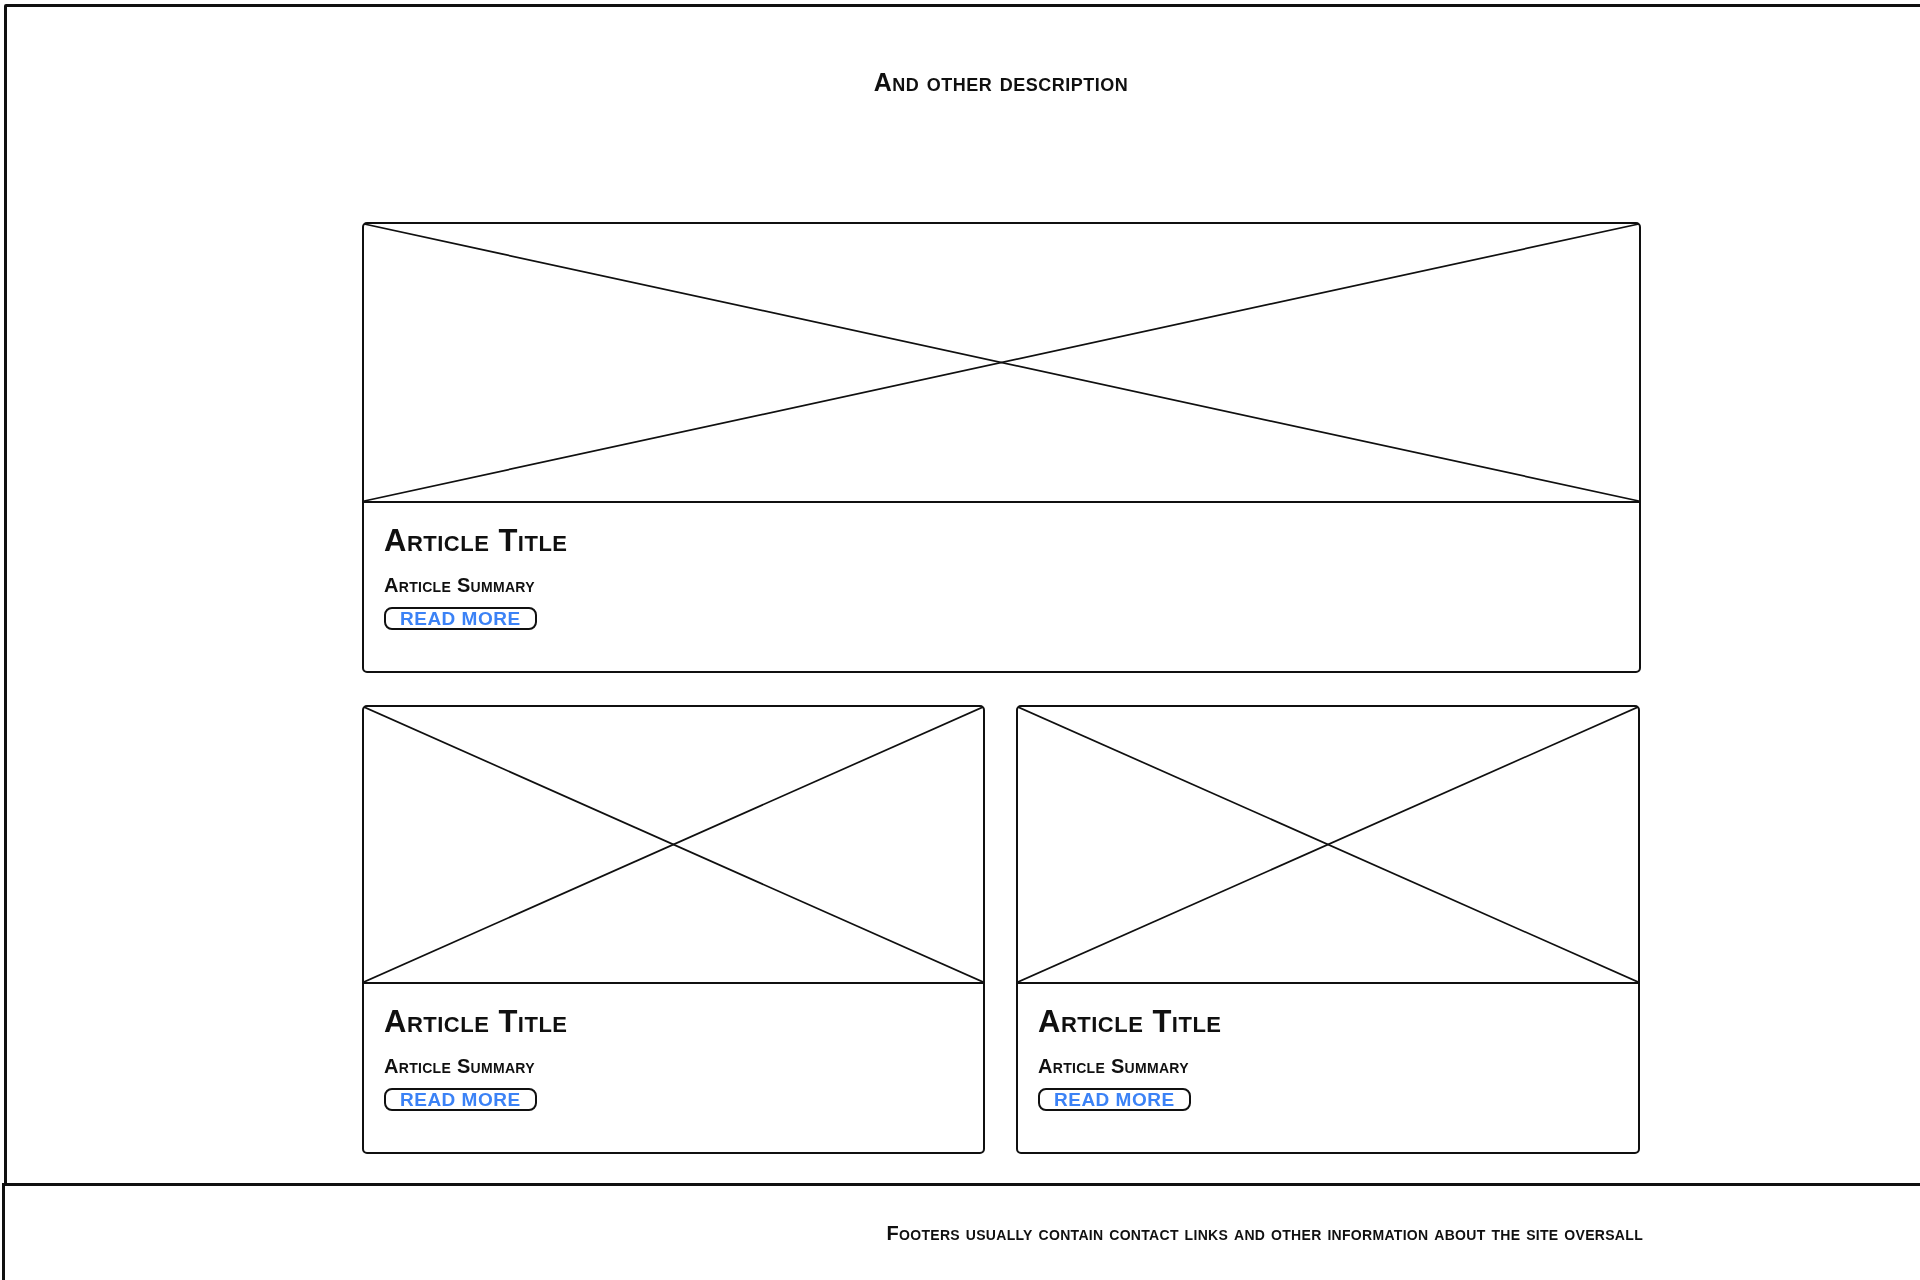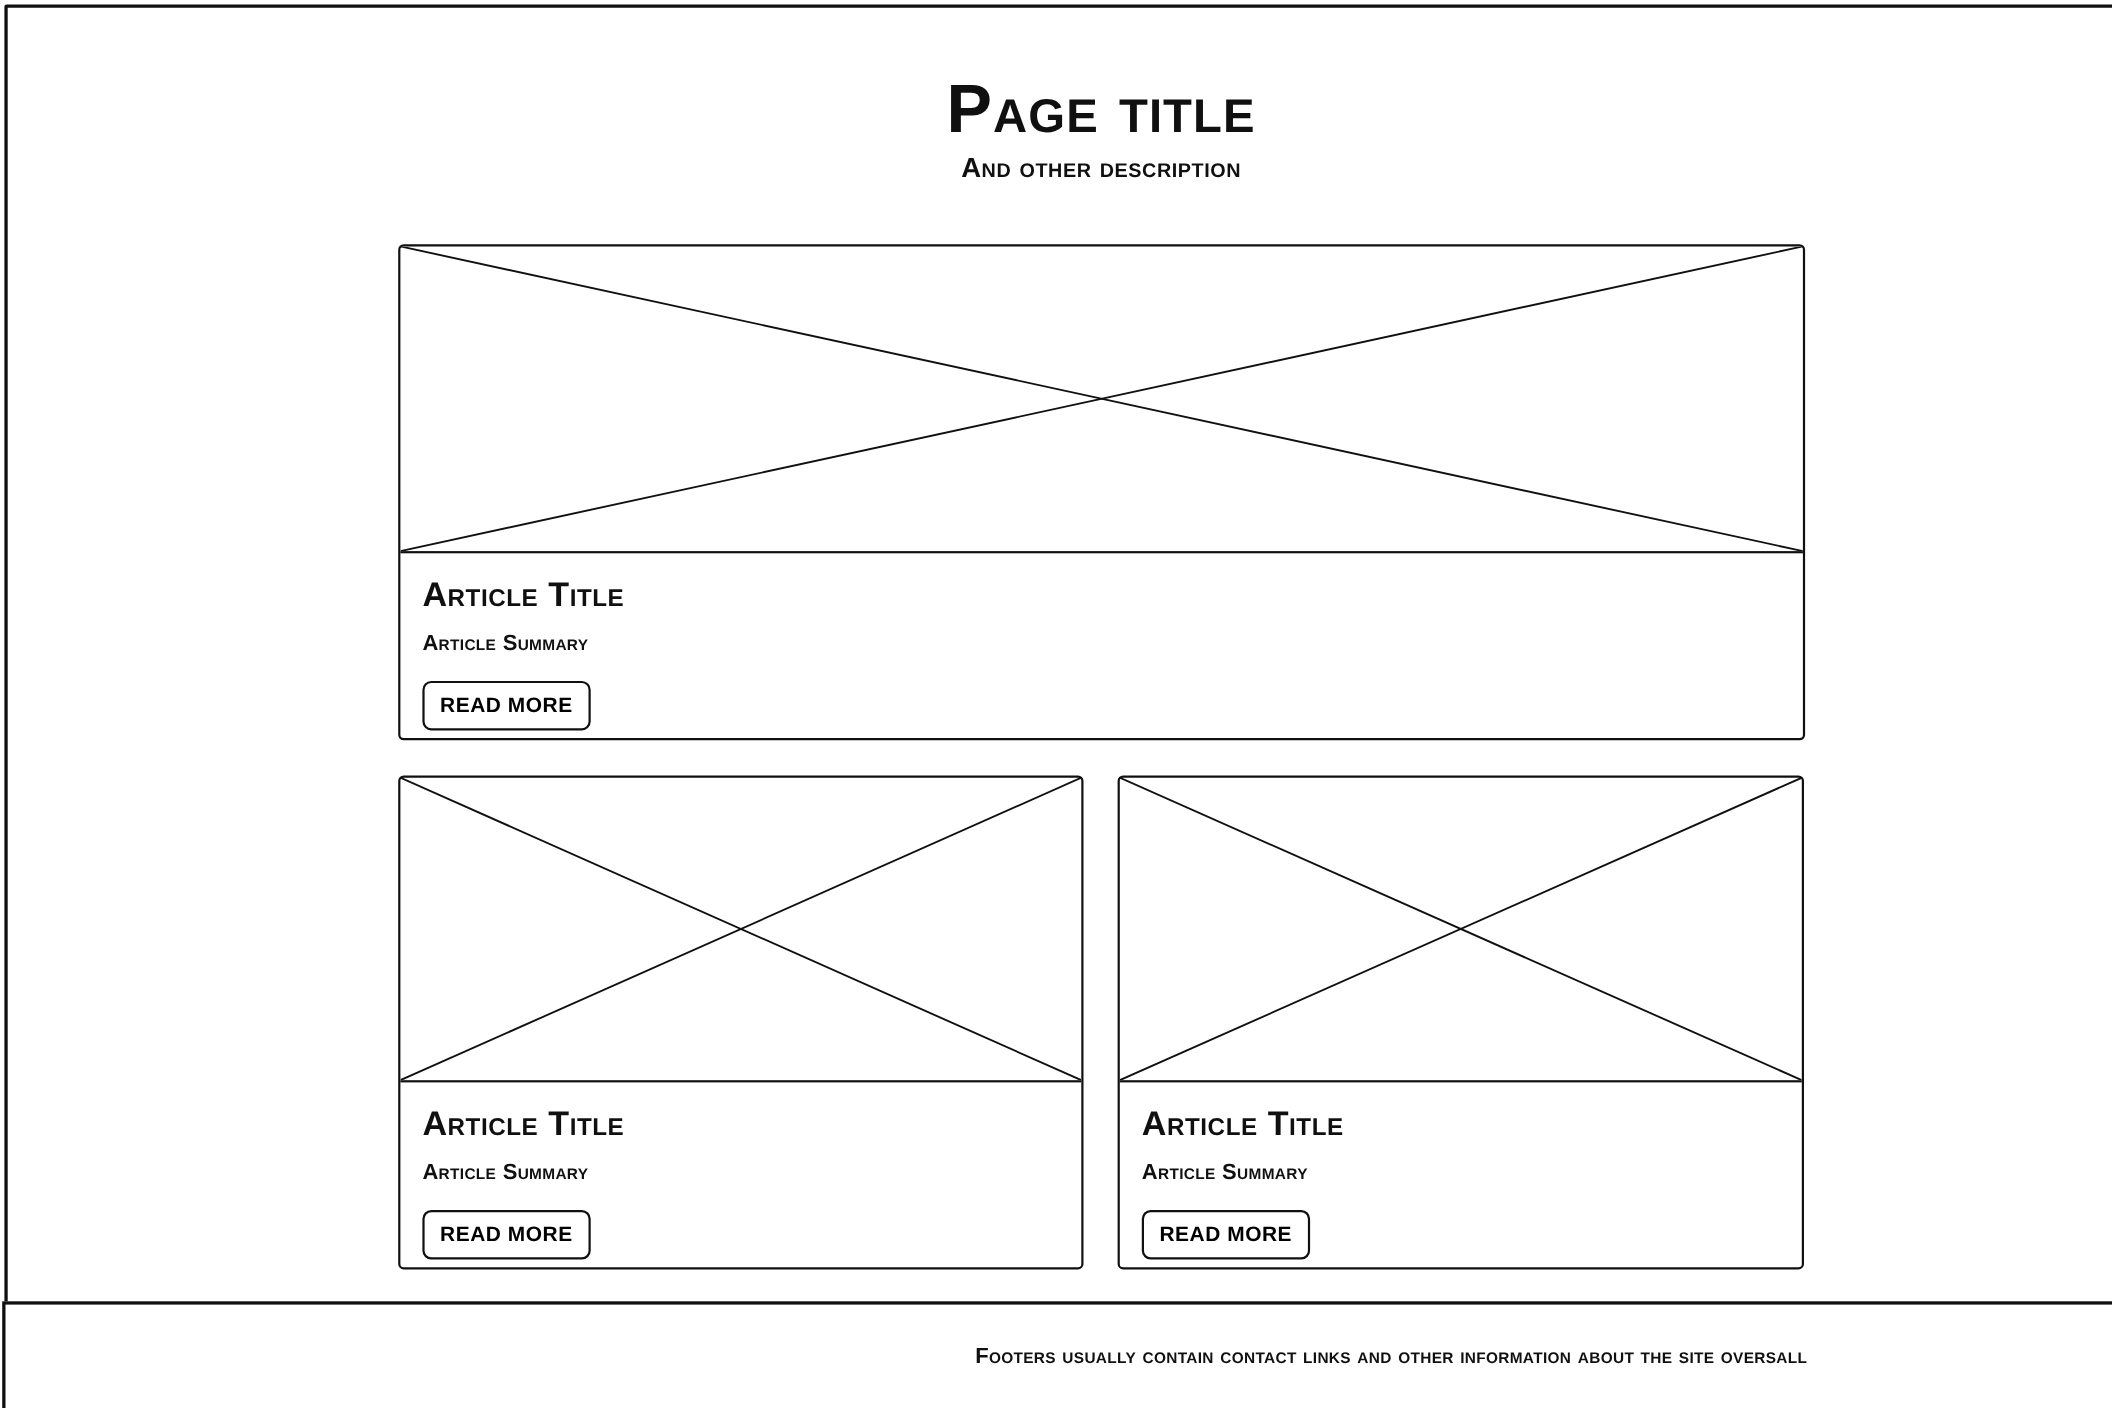--- a/index.html
+++ b/index.html
@@ -90,27 +90,27 @@
   }
   .article-summary {
     margin: 15px 0 0;
     font-size: 20px;
     font-weight: bold;
     font-variant: small-caps;
     letter-spacing: 0.3px;
   }
   .read-more-button {
     display: inline-block;
-    margin-top: 22px;
-    padding: 11px 14px;
+    margin-top: 10px;
+    padding: 0 14px;
     font-family: "Liberation Sans", sans-serif;
     font-size: 19px;
     font-weight: bold;
     letter-spacing: 0.5px;
-    color: #000000;
+    color: #3b82f6;
     background: #ffffff;
     border: 2.5px solid #101010;
     border-radius: 8px;
     line-height: 1;
     cursor: pointer;
   }
   .page-footer {
     position: absolute;
     left: 2px;
     top: 1183px;
@@ -136,21 +136,20 @@
   }
 </style>
 </head>
 <body>
 
 <div class="screen">
 
   <div class="page-frame"></div>
 
   <header class="page-header">
-    <h1 class="page-title">Page title</h1>
     <p class="page-description">And other description</p>
   </header>
 
   <section class="card card-featured">
     <div class="img-ph">
       <svg viewBox="0 0 100 100" preserveAspectRatio="none" aria-hidden="true">
         <line x1="0" y1="0" x2="100" y2="100" stroke="#101010" stroke-width="1.7" vector-effect="non-scaling-stroke"></line>
         <line x1="100" y1="0" x2="0" y2="100" stroke="#101010" stroke-width="1.7" vector-effect="non-scaling-stroke"></line>
       </svg>
     </div>

